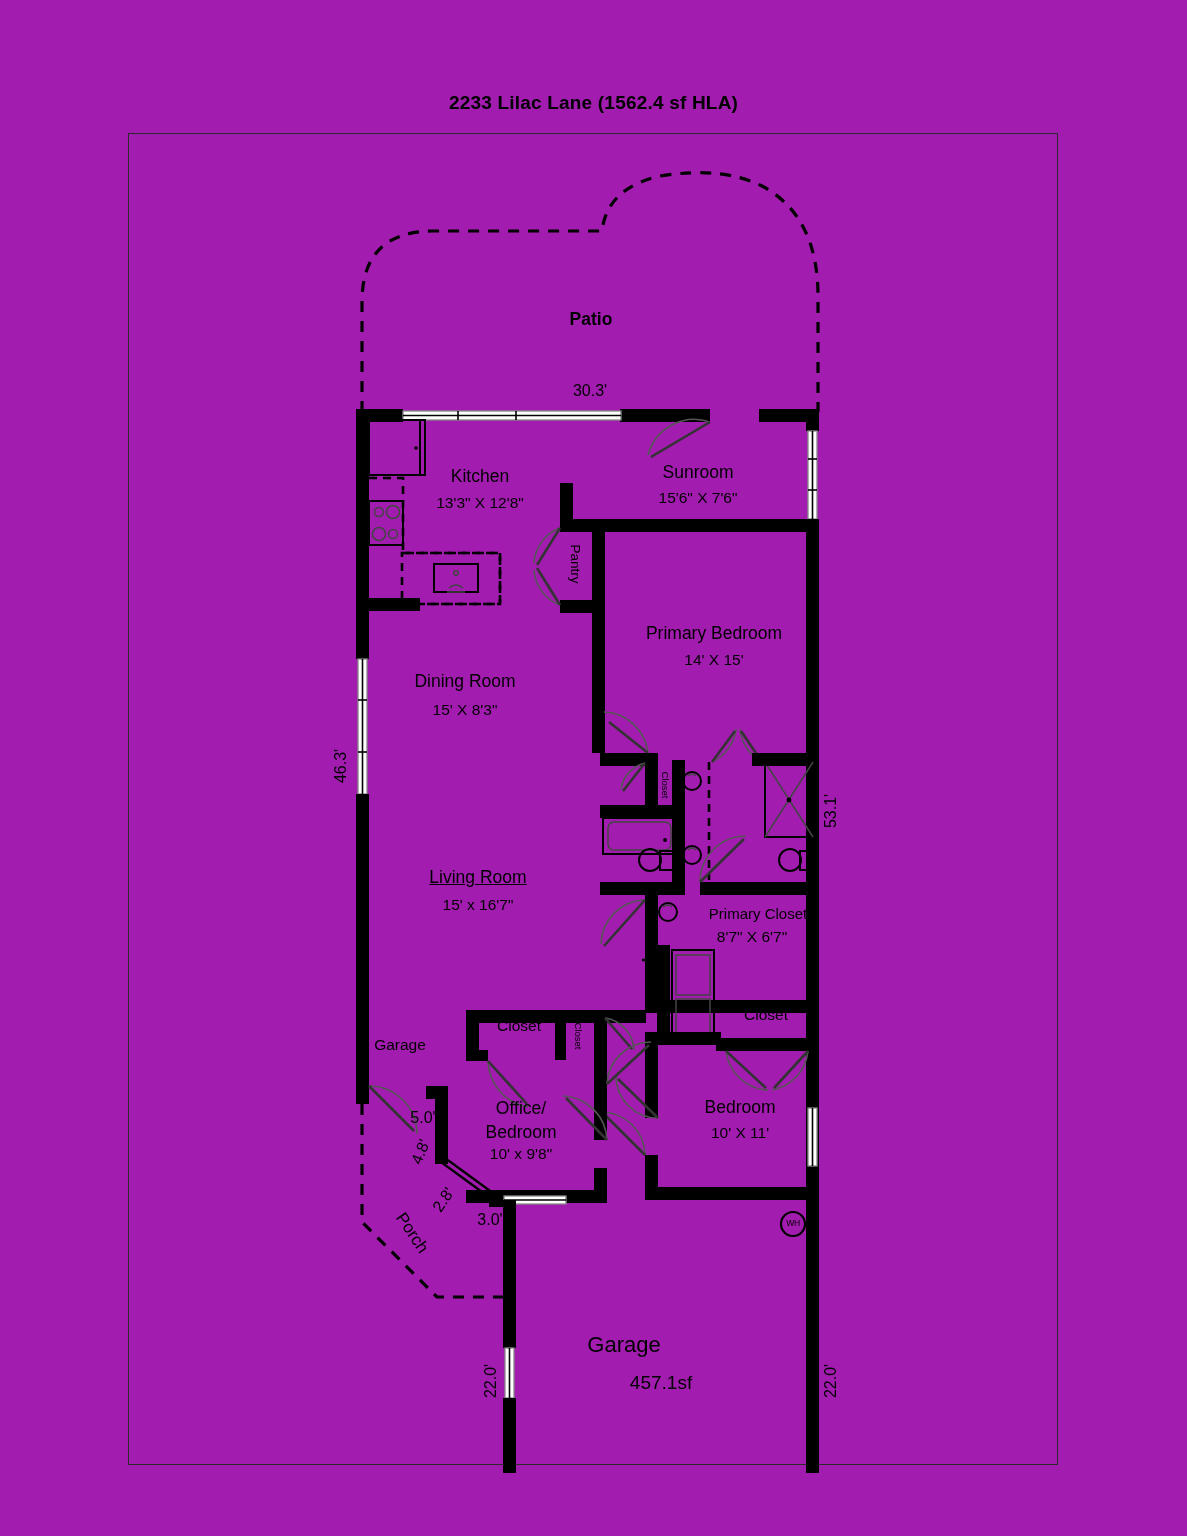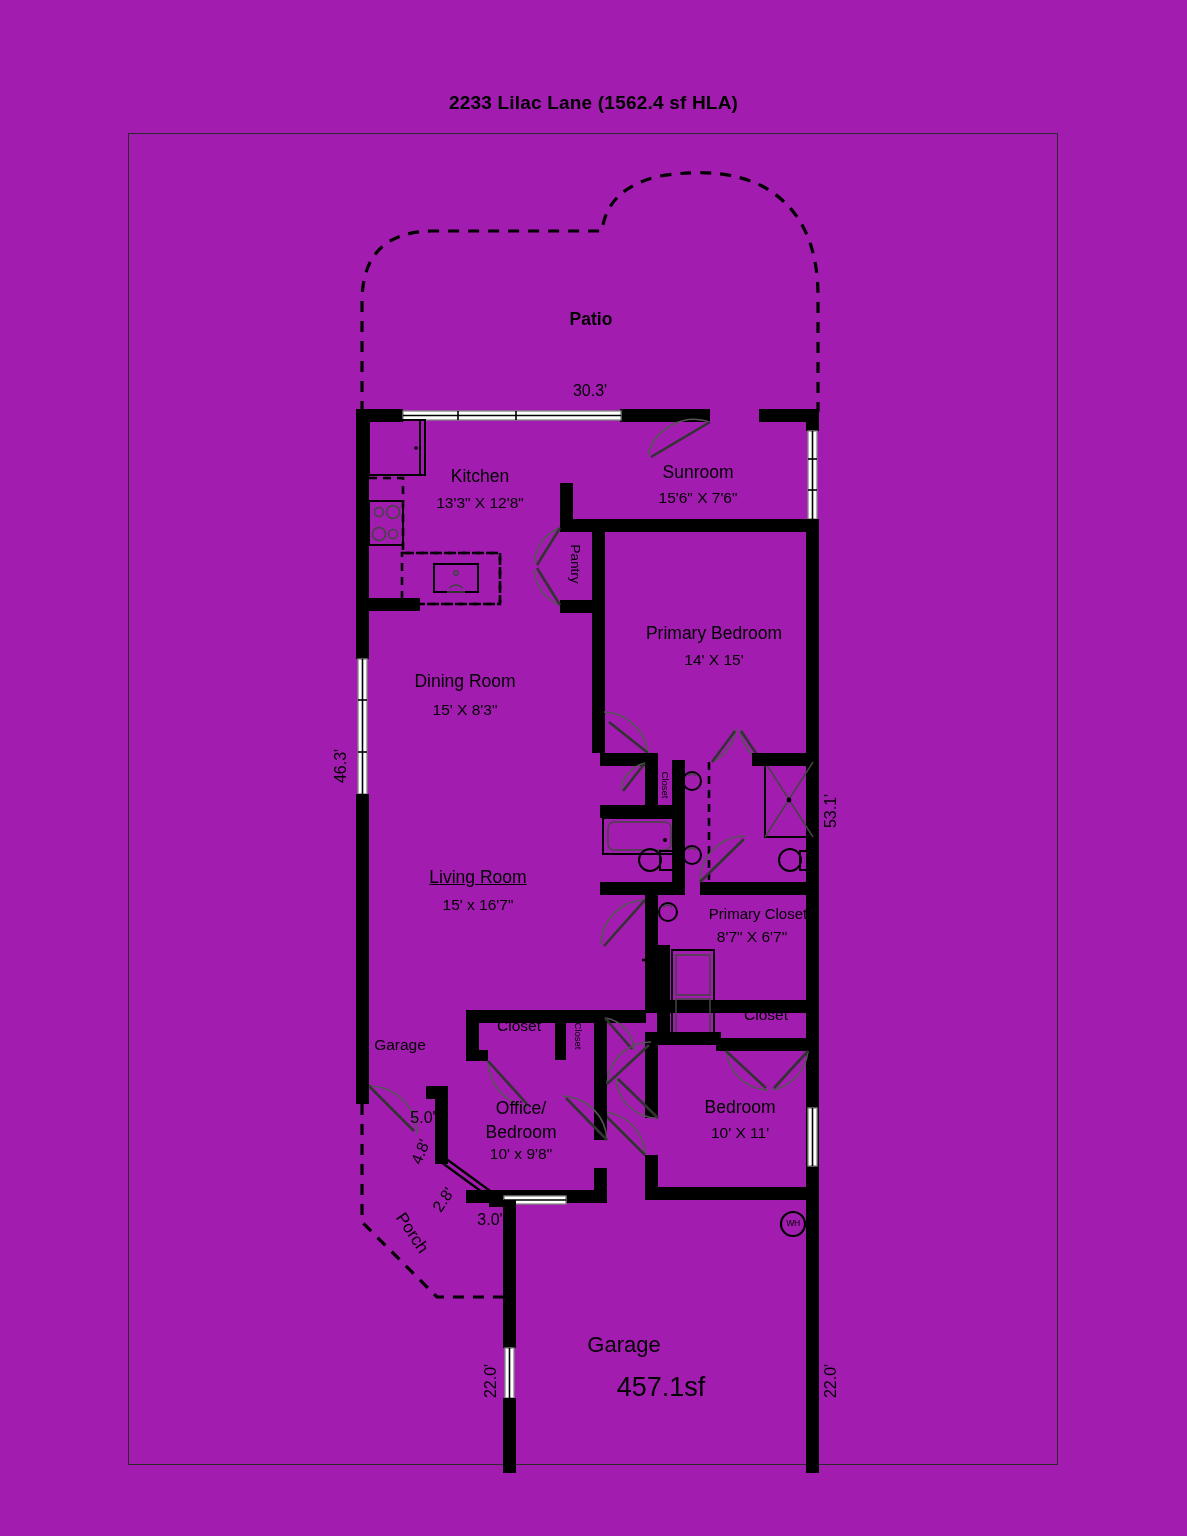--- a/index.html
+++ b/index.html
@@ -324,21 +324,21 @@
   <div class="lbl rname ctr" style="left:521px;top:1122px;">Bedroom</div>
   <div class="lbl rdim ctr" style="left:521px;top:1145px;">10' x 9'8"</div>
 
   <div class="lbl rname ctr" style="left:740px;top:1097px;">Bedroom</div>
   <div class="lbl rdim ctr" style="left:740px;top:1124px;">10' X 11'</div>
 
   <div class="lbl rname" style="left:412px;top:1233px;font-size:17px;
        transform:translate(-50%,-50%) rotate(56deg);">Porch</div>
 
   <div class="lbl ctr" style="left:624px;top:1332px;font-size:22px;">Garage</div>
-  <div class="lbl ctr" style="left:661px;top:1372px;font-size:27px;">457.1sf</div>
+  <div class="lbl ctr" style="left:661px;top:1372px;font-size:19px;">457.1sf</div>
 
   <div class="lbl" style="left:793px;top:1224px;font-size:8.5px;
        transform:translate(-50%,-50%);letter-spacing:-0.3px;">WH</div>
 
   <div class="lbl dimtxt ctr" style="left:590px;top:382px;">30.3'</div>
 
   <div class="lbl dimtxt" style="left:341px;top:766px;transform:translate(-50%,-50%) rotate(-90deg);">46.3'</div>
 
   <div class="lbl dimtxt" style="left:831px;top:811px;transform:translate(-50%,-50%) rotate(-90deg);">53.1'</div>
 

